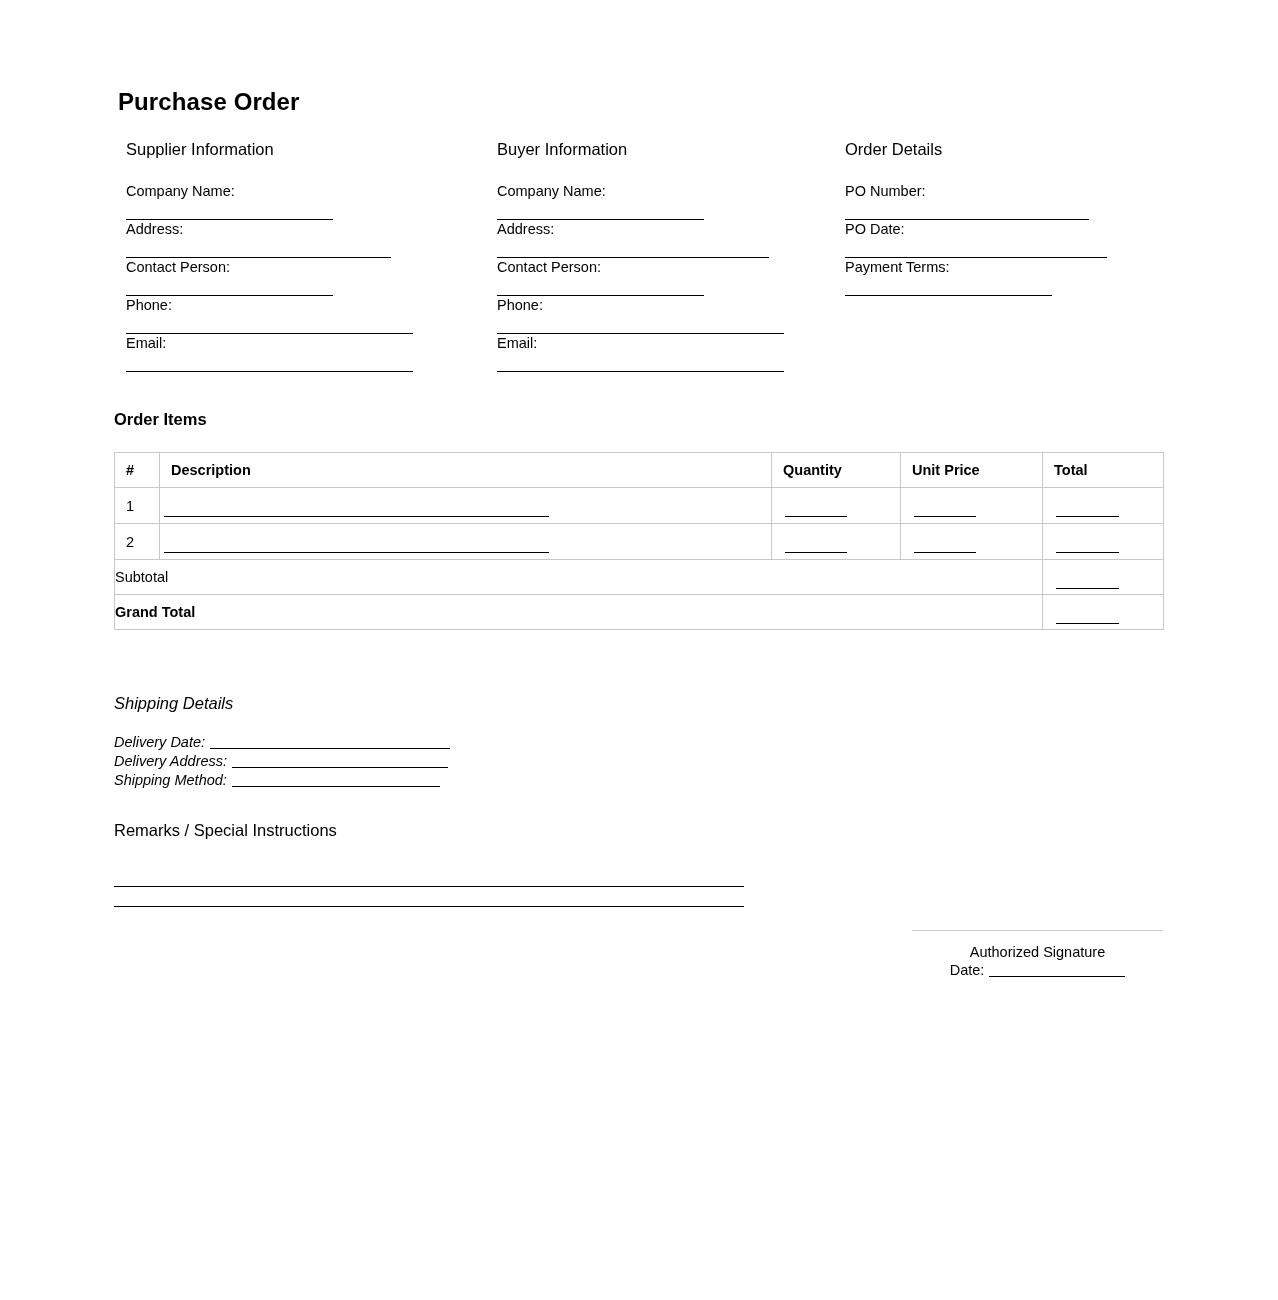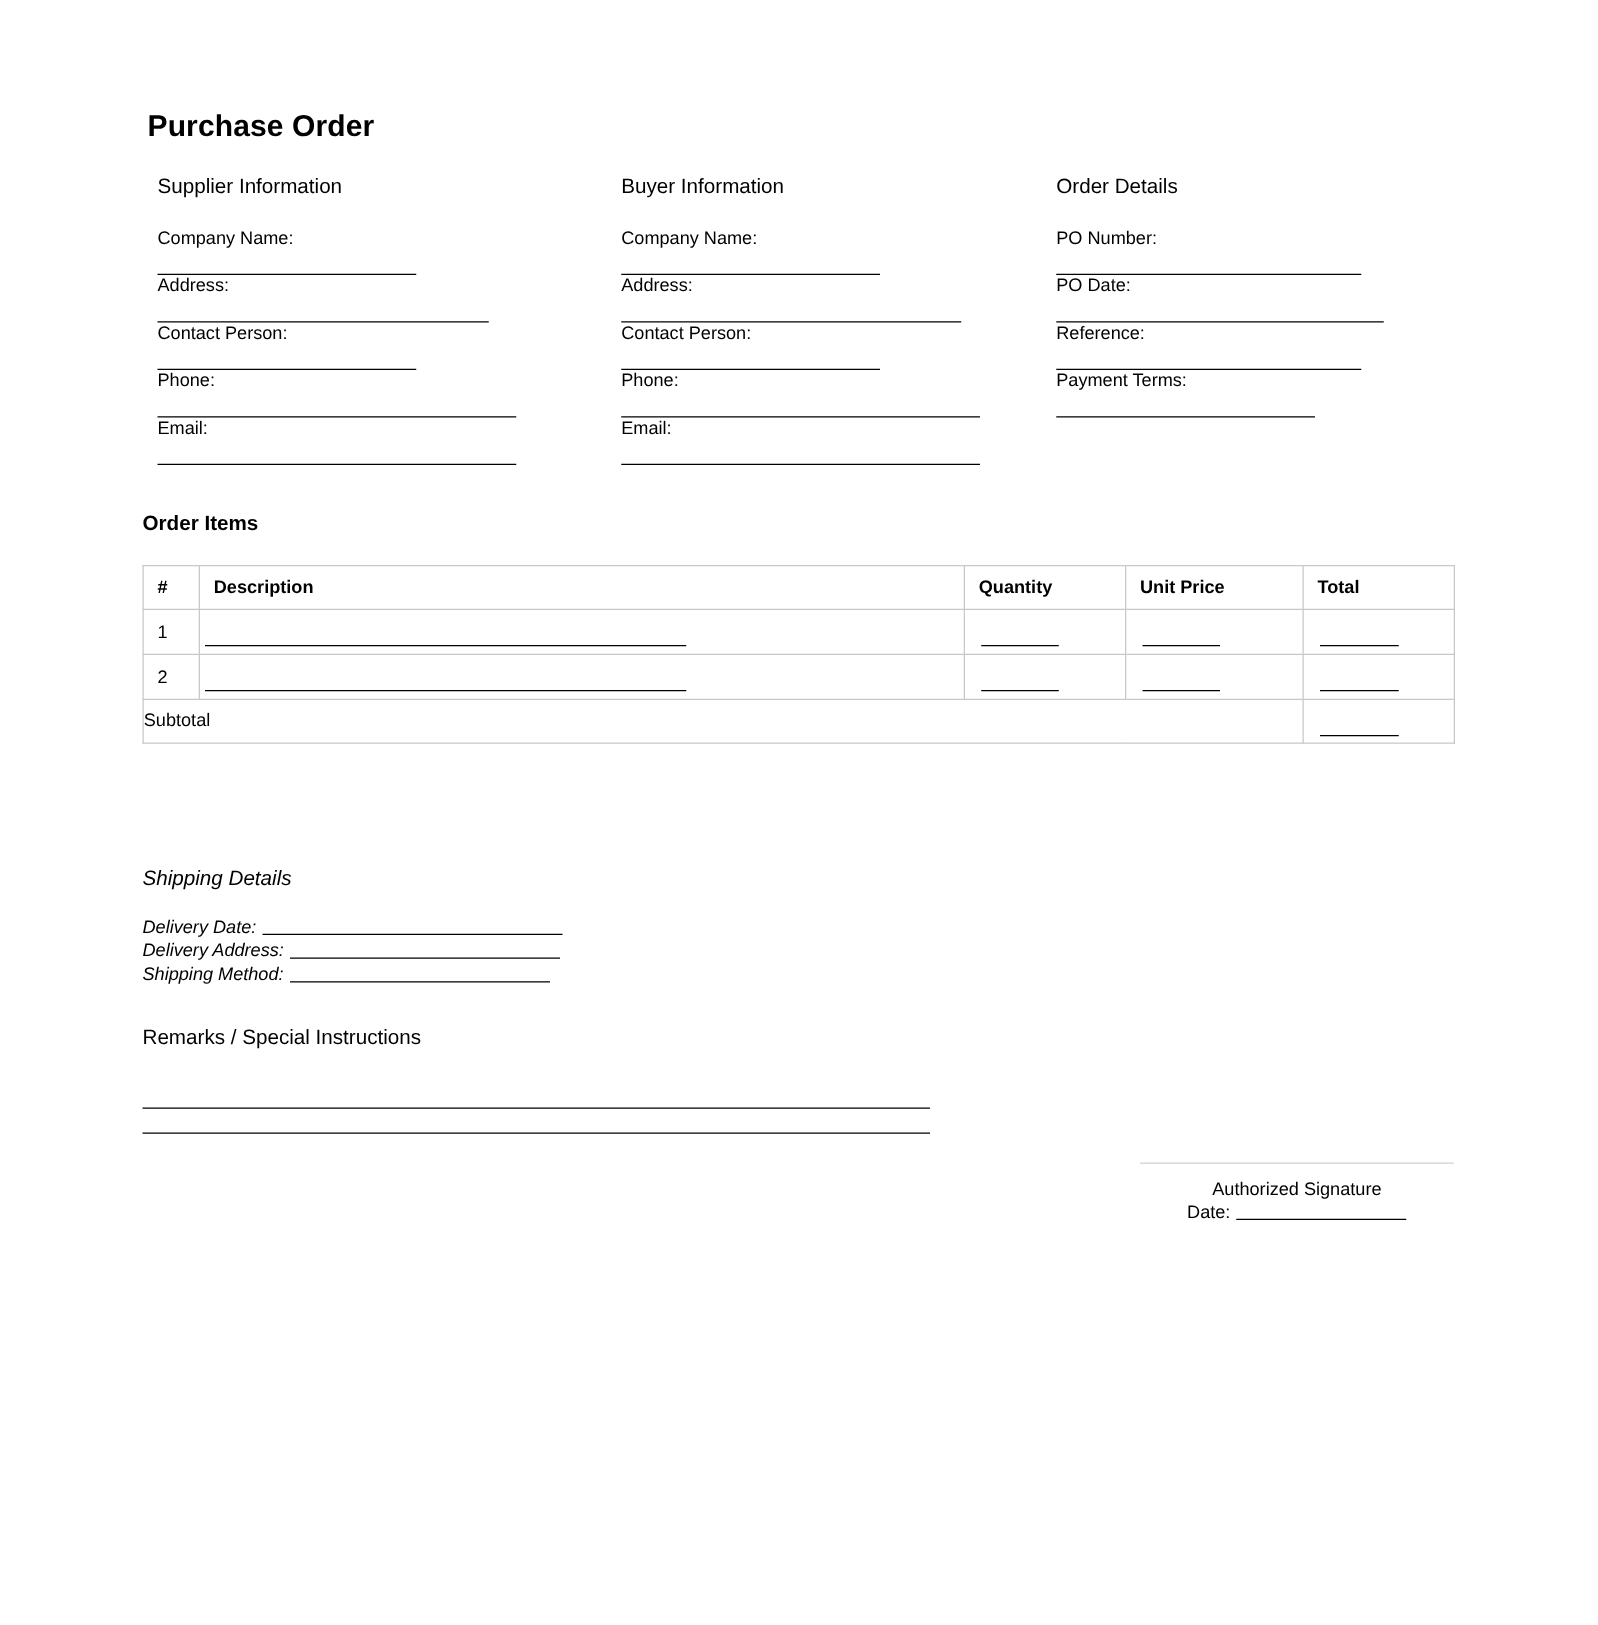--- a/index.html
+++ b/index.html
@@ -271,24 +271,20 @@
       <div class="field-group">
         <div class="field">PO Number:</div>
         <span class="blank-line" style="width:244px"></span>
       </div>
 
       <div class="field-group">
         <div class="field">PO Date:</div>
         <span class="blank-line" style="width:262px"></span>
       </div>
 
-      <div class="field-group">
-        <div class="field">Reference:</div>
-        <span class="blank-line" style="width:244px"></span>
-      </div>
 
       <div class="field-group">
         <div class="field">Payment Terms:</div>
         <span class="blank-line" style="width:207px"></span>
       </div>
     </div>
 
   </div>
 
   <h2 class="items-heading">Order Items</h2>
@@ -340,20 +336,26 @@
         <td class="fill">
             <span class="cell-line total-line"></span>
           </td>
       </tr>
       <tr>
         <td class="sum-label" colspan="4">Subtotal</td>
         <td>
             <span class="cell-line total-line"></span>
           </td>
       </tr>
+      <tr>
+        <td class="sum-label bold" colspan="4">Grand Total</td>
+        <td>
+            <span class="cell-line total-line"></span>
+          </td>
+      </tr>
     </tbody>
   </table>
 
   <div class="shipping">
     <h2 class="section-heading">Shipping Details</h2>
 
     <div class="ship-line">
       <span>Delivery Date:</span><span class="inline-blank ship-blank-1"></span>
     </div>
     <div class="ship-line">

